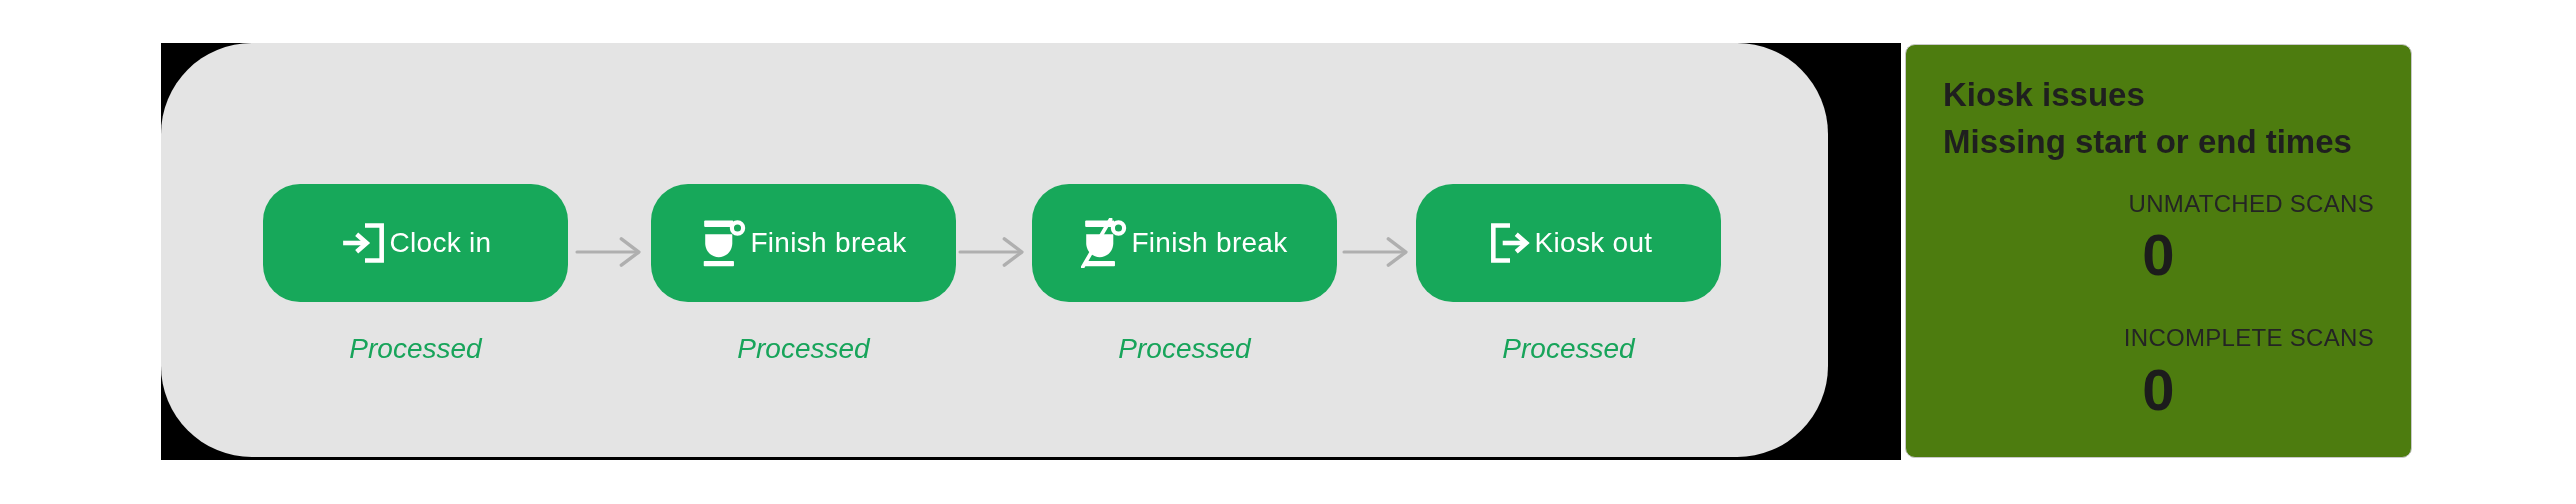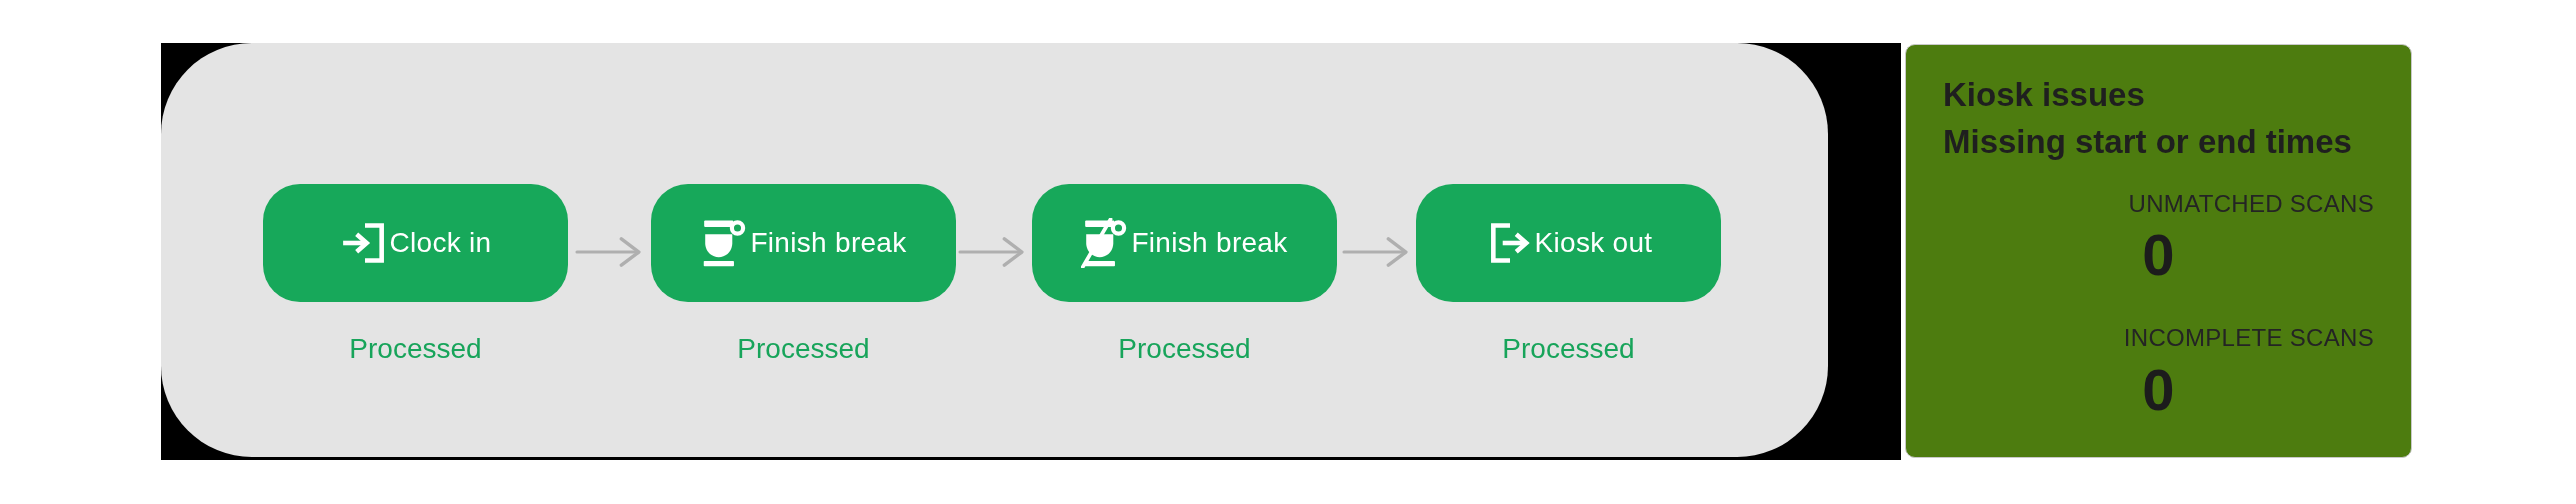--- a/index.html
+++ b/index.html
@@ -18,21 +18,21 @@
   .step-button{
     position:absolute;top:184px;height:118px;width:305px;border-radius:37px;
     background:var(--button-green,#17a85a);color:#fff;
     display:flex;align-items:center;justify-content:center;
     font-size:28px;letter-spacing:0.3px;cursor:pointer;border:none;text-align:right;
   }
   .step-button svg{display:block;flex:0 0 auto;}
   .btn-1{left:263px;} .btn-2{left:651px;} .btn-3{left:1032px;} .btn-4{left:1416px;}
   .step-status{
     position:absolute;top:334px;width:305px;text-align:center;
-    font-size:28px;color:var(--processed-green,#17a45a);line-height:1.1;
+    font-size:28px;color:var(--processed-green,#17a45a);line-height:1.1;font-style:italic;
   }
   .st-1{left:263px;} .st-2{left:651px;} .st-3{left:1032px;} .st-4{left:1416px;}
   .flow-arrow{position:absolute;top:237px;width:69px;height:30px;}
   .ar-1{left:575px;} .ar-2{left:958px;} .ar-3{left:1342px;}
   .kiosk-card{
     position:absolute;left:1905px;top:44px;width:507px;height:414px;
     box-sizing:border-box;background:#4d7c0f;
     border:1.9px solid var(--card-border,#c9c9c9);border-radius:10px;
     padding:30px 37px;color:var(--text-dark,#1f1f1f);
   }

